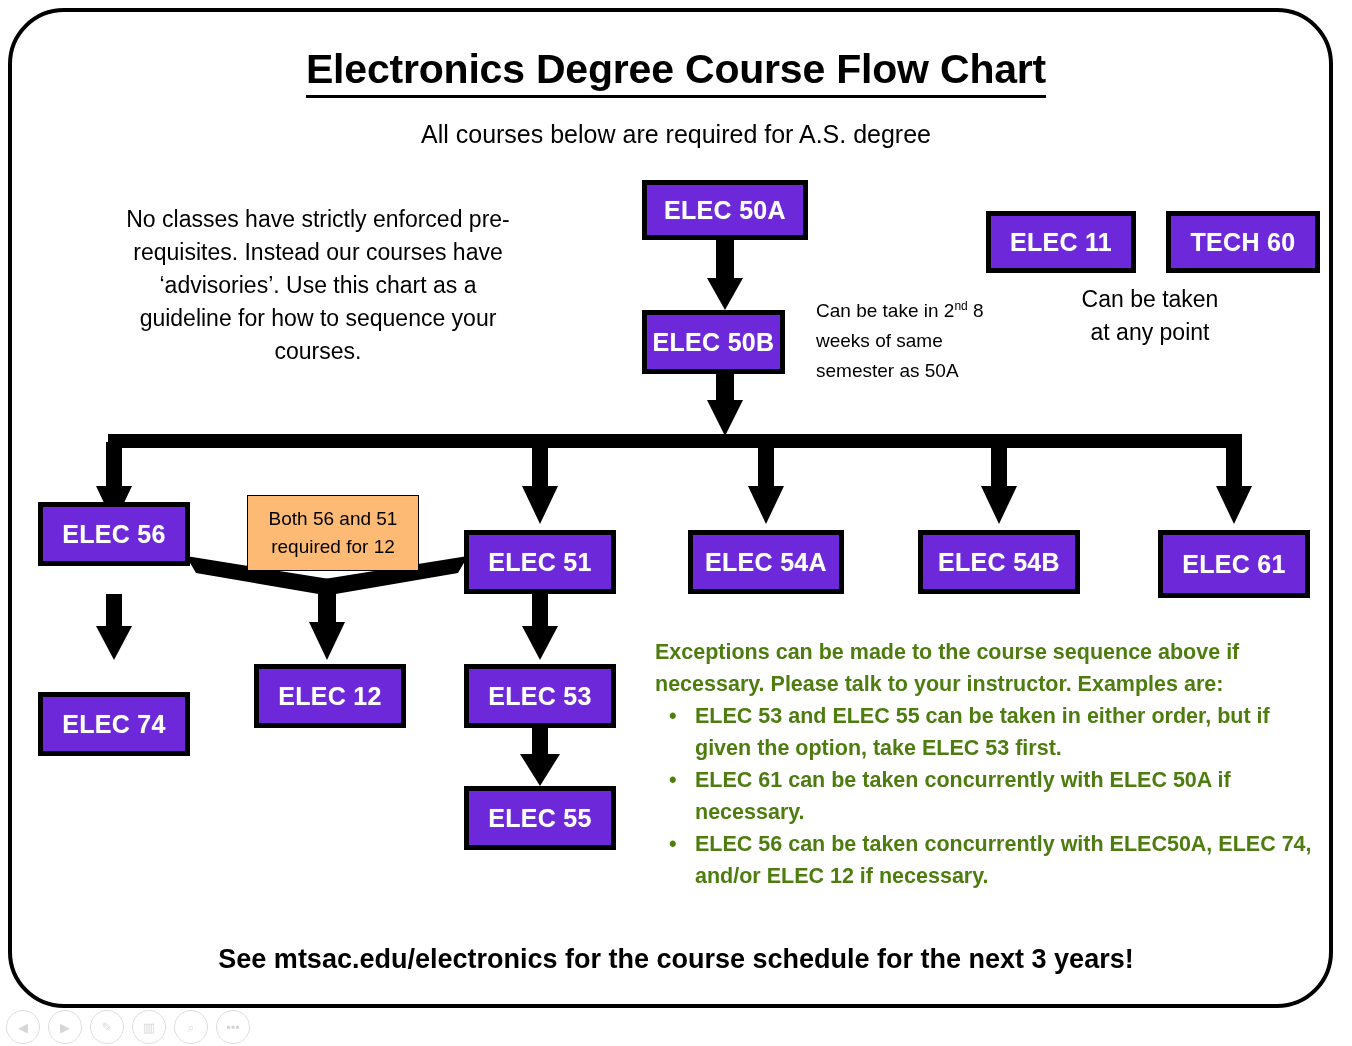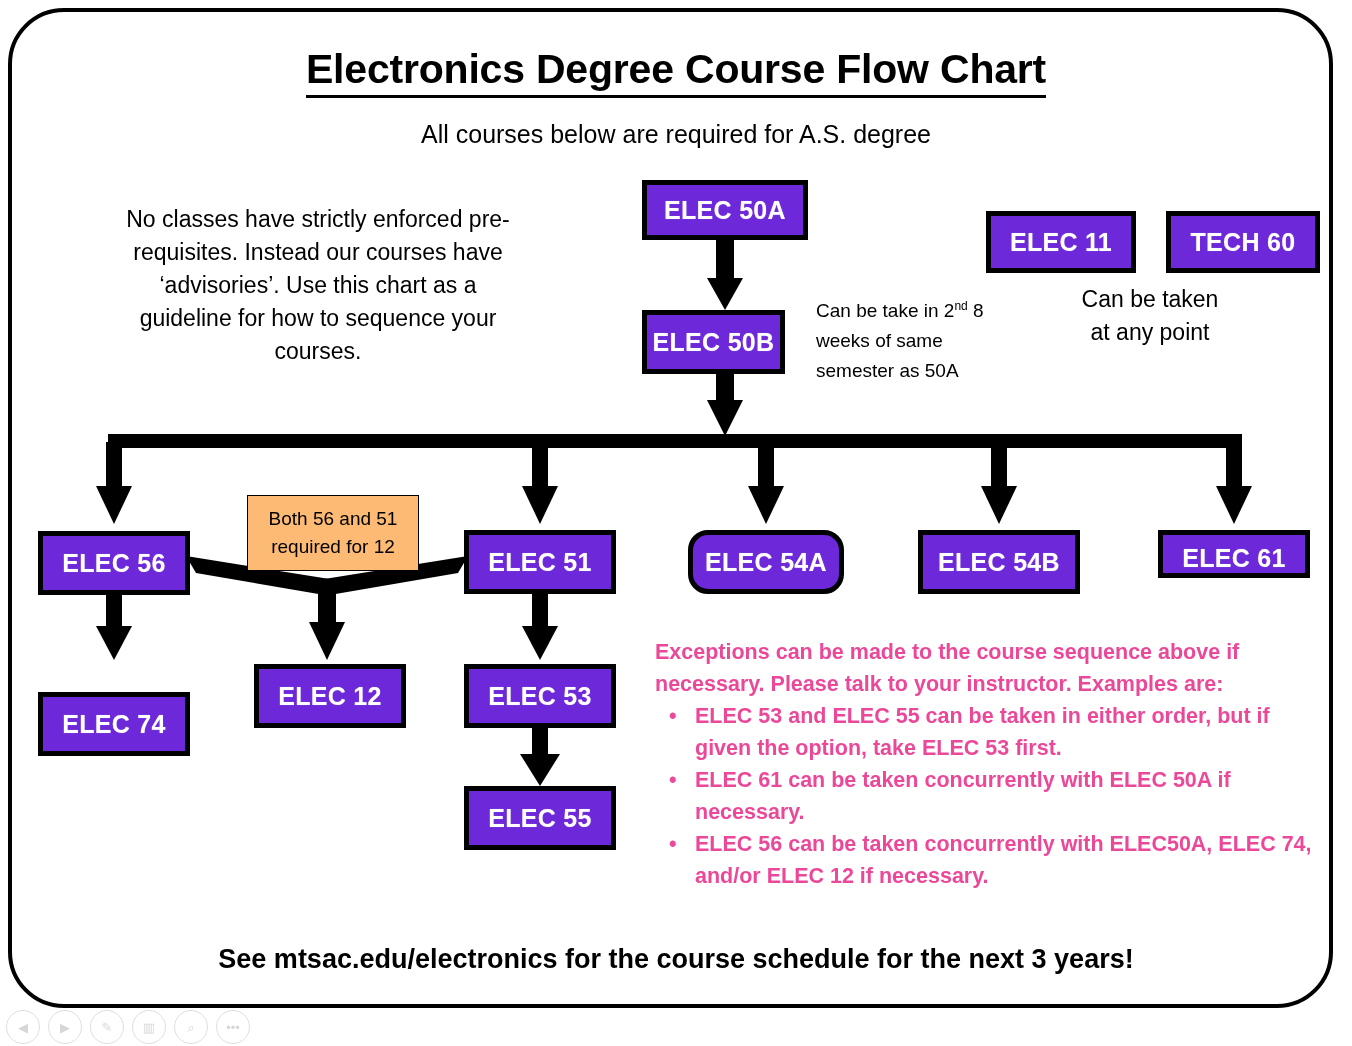--- a/index.html
+++ b/index.html
@@ -144,21 +144,21 @@
 
   
   .exceptions {
     position: absolute;
     left: 655px;
     top: 636px;
     width: 672px;
     font-weight: bold;
     font-size: 21.5px;
     line-height: 32px;
-    color: #ec4899;
+    color: #4d7c0f;
   }
   .exceptions .intro {
     margin: 0 0 0 0;
   }
   .exceptions ul {
     margin: 0;
     padding: 0;
     list-style: none;
   }
   .exceptions li {
@@ -275,37 +275,37 @@
   </div>
 
   <div class="course-box" style="left:986px; top:211px; width:150px; height:62px;">
     <span>ELEC 11</span>
   </div>
 
   <div class="course-box" style="left:1166px; top:211px; width:154px; height:62px;">
     <span>TECH 60</span>
   </div>
 
-  <div class="course-box" style="left:38px; top:531px; width:152px; height:64px;">
+  <div class="course-box" style="left:38px; top:502px; width:152px; height:64px;">
     <span>ELEC 56</span>
   </div>
 
   <div class="course-box" style="left:464px; top:530px; width:152px; height:64px;">
     <span>ELEC 51</span>
   </div>
 
-  <div class="course-box" style="left:688px; top:530px; width:156px; height:64px;border-radius:20px;">
+  <div class="course-box" style="left:688px; top:530px; width:156px; height:64px;">
     <span>ELEC 54A</span>
   </div>
 
   <div class="course-box" style="left:918px; top:530px; width:162px; height:64px;">
     <span>ELEC 54B</span>
   </div>
 
-  <div class="course-box" style="left:1158px; top:530px; width:152px; height:48px;align-items:flex-end;">
+  <div class="course-box" style="left:1158px; top:530px; width:152px; height:68px;">
     <span>ELEC 61</span>
   </div>
 
   <div class="course-box" style="left:38px; top:692px; width:152px; height:64px;">
     <span>ELEC 74</span>
   </div>
 
   <div class="course-box" style="left:254px; top:664px; width:152px; height:64px;">
     <span>ELEC 12</span>
   </div>

